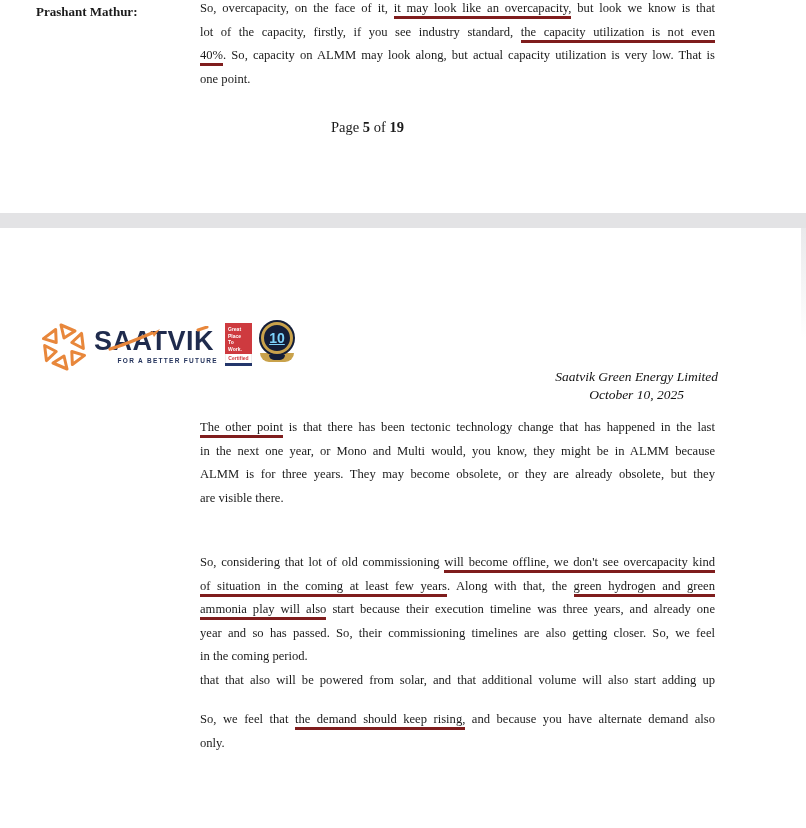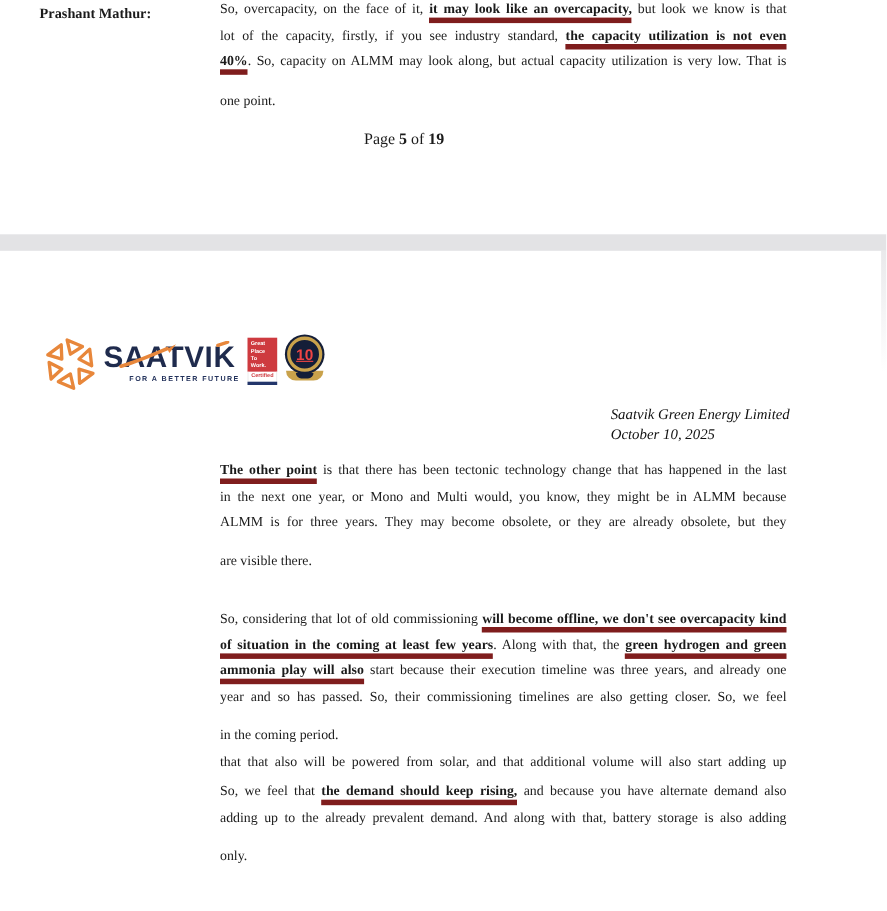--- a/index.html
+++ b/index.html
@@ -10,41 +10,41 @@
   
   .speaker{
     position:absolute;left:36px;top:0;font-weight:bold;font-size:13px;
     line-height:23.5px;white-space:nowrap;
   }
   .para{position:absolute;left:200px;width:515px;font-size:12.6px;}
   .line{
     height:23.5px;line-height:23.5px;white-space:nowrap;
     text-align:justify;text-align-last:justify;overflow:visible;
   }
-  .line.last{text-align:center;text-align-last:left;margin-top:12px;}
-  .u{border-bottom:5px solid #7f1d1d;padding-bottom:1px;font-weight:bold;}
+  .line.last{text-align:center;text-align-last:left;}
+  .u{border-bottom:3px solid #7f1d1d;padding-bottom:1px;}
   #para-p1{top:-3px;}
   #para-a{top:416px;}
   #para-b{top:551px;}
   #para-c{top:708px;}
   .footer{position:absolute;left:331px;top:117px;font-size:14.5px;line-height:20px;}
   .footer .bold{font-weight:bold;}
   
   .gap{position:absolute;left:0;top:213px;width:806px;height:15px;background:#E3E3E5;}
   .edge-shadow{
     position:absolute;right:0;top:228px;width:5px;height:110px;
     background:linear-gradient(180deg,#E9E9EB,rgba(233,233,235,0));
   }
   
   .doc-header{
-    position:absolute;right:88px;top:368px;text-align:left;font-style:italic;
+    position:absolute;right:88px;top:368px;text-align:center;font-style:italic;
     font-size:13.5px;line-height:17.5px;color:#111;
   }
   
-  .logo{position:absolute;left:38px;top:303px;display:flex;align-items:flex-start;}
+  .logo{position:absolute;left:38px;top:319px;display:flex;align-items:flex-start;}
   .pinwheel{width:52px;height:52px;margin-top:2px;}
   .wm-wrap{position:relative;margin-left:4px;margin-top:7px;width:124px;}
   .wordmark{
     font-family:"Liberation Sans",sans-serif;font-weight:bold;font-size:27px;
     letter-spacing:0.5px;color:#1F2B4D;line-height:30px;
   }
   .swoosh{position:absolute;left:0;top:0;width:124px;height:32px;}
   .tagline{
     font-family:"Liberation Sans",sans-serif;font-size:6.5px;font-weight:bold;
     letter-spacing:1.3px;color:#24335C;text-align:right;margin-top:1px;white-space:nowrap;
@@ -54,21 +54,21 @@
   .gptw-red span{display:block;}
   .gptw-cert{background:#fff;color:#CE3A3F;font-size:5px;font-weight:bold;text-align:center;line-height:9px;border-left:1px solid #eee;border-right:1px solid #eee;}
   .gptw-bar{height:3px;background:#23366B;}
   .medal{position:relative;margin-left:7px;margin-top:3px;width:36px;height:46px;font-family:"Liberation Sans",sans-serif;}
   .medal-ribbon{position:absolute;left:1px;top:31px;width:34px;height:9px;background:#C9A24B;border-radius:0 0 12px 12px;}
   .medal-ribbon::after{content:"";position:absolute;left:9px;top:2px;width:16px;height:5px;background:#141E38;border-radius:0 0 6px 6px;}
   .medal-circle{
     position:absolute;left:2px;top:0;width:26px;height:26px;border-radius:50%;
     background:#141E38;border:3px solid #C9A24B;box-shadow:0 0 0 2px #141E38;text-align:center;
   }
-  .medal-num{color:#ef4444;font-weight:bold;font-size:14px;line-height:26px;display:block;text-decoration:underline;}
+  .medal-num{color:#7dd3fc;font-weight:bold;font-size:14px;line-height:26px;display:block;text-decoration:underline;}
 </style>
 </head>
 <body>
 
 <div class="viewport">
 
   <div>
     <div class="speaker">Prashant Mathur:</div>
     <div class="para" id="para-p1">
         <div class="line"><span>So, overcapacity, on the face of it, </span><span class="u">it may look like an overcapacity,</span><span> but look we know is that</span></div>
@@ -138,18 +138,17 @@
     <div class="para" id="para-b">
         <div class="line"><span>So, considering that lot of old commissioning </span><span class="u">will become offline, we don't see overcapacity kind</span></div>
         <div class="line"><span class="u">of situation in the coming at least few years</span><span>. Along with that, the </span><span class="u">green hydrogen and green</span></div>
         <div class="line"><span class="u">ammonia play will also</span><span> start because their execution timeline was three years, and already one</span></div>
         <div class="line"><span>year and so has passed. So, their commissioning timelines are also getting closer. So, we feel</span></div>
         <div class="line last"><span>in the coming period.</span></div>
         <div class="line"><span>that that also will be powered from solar, and that additional volume will also start adding up</span></div>
       </div>
     <div class="para" id="para-c">
         <div class="line"><span>So, we feel that </span><span class="u">the demand should keep rising,</span><span> and because you have alternate demand also</span></div>
-        <div class="line"><span>adding up to the already prevalent demand. And along with that, battery storage is also adding</span></div>
         <div class="line last"><span>only.</span></div>
       </div>
   </div>
 
 </div>
 
 </body></html>

